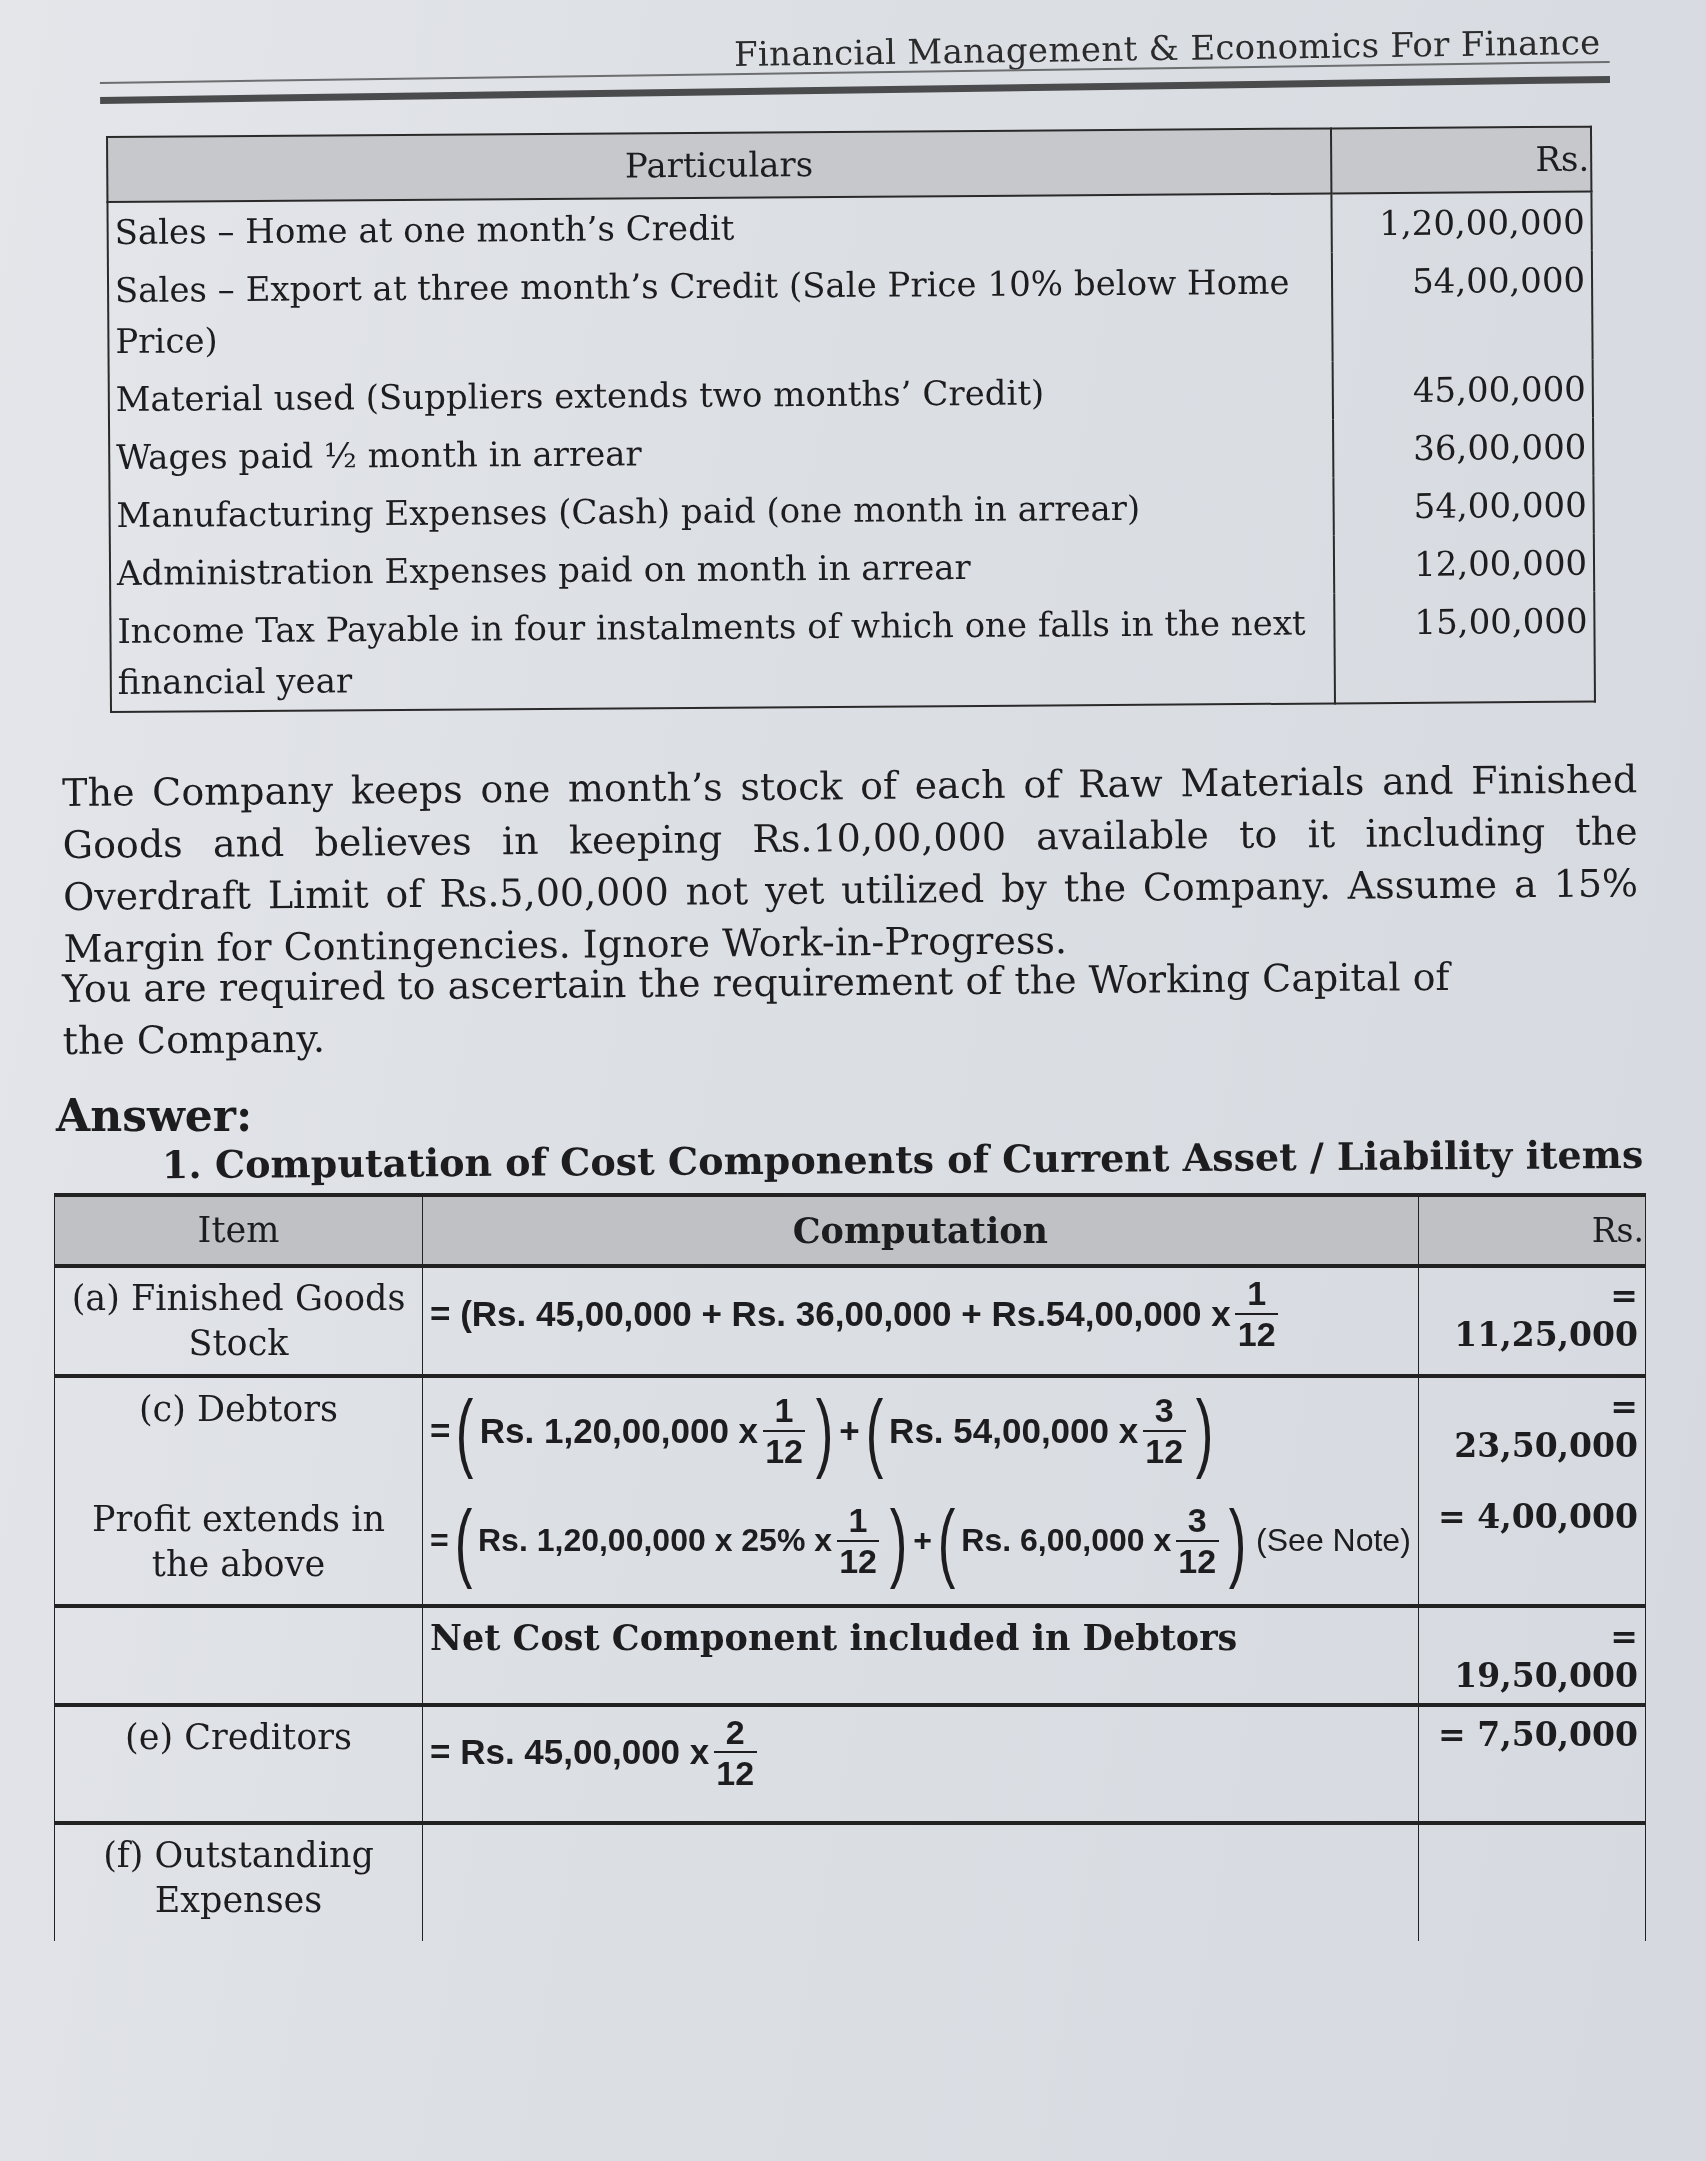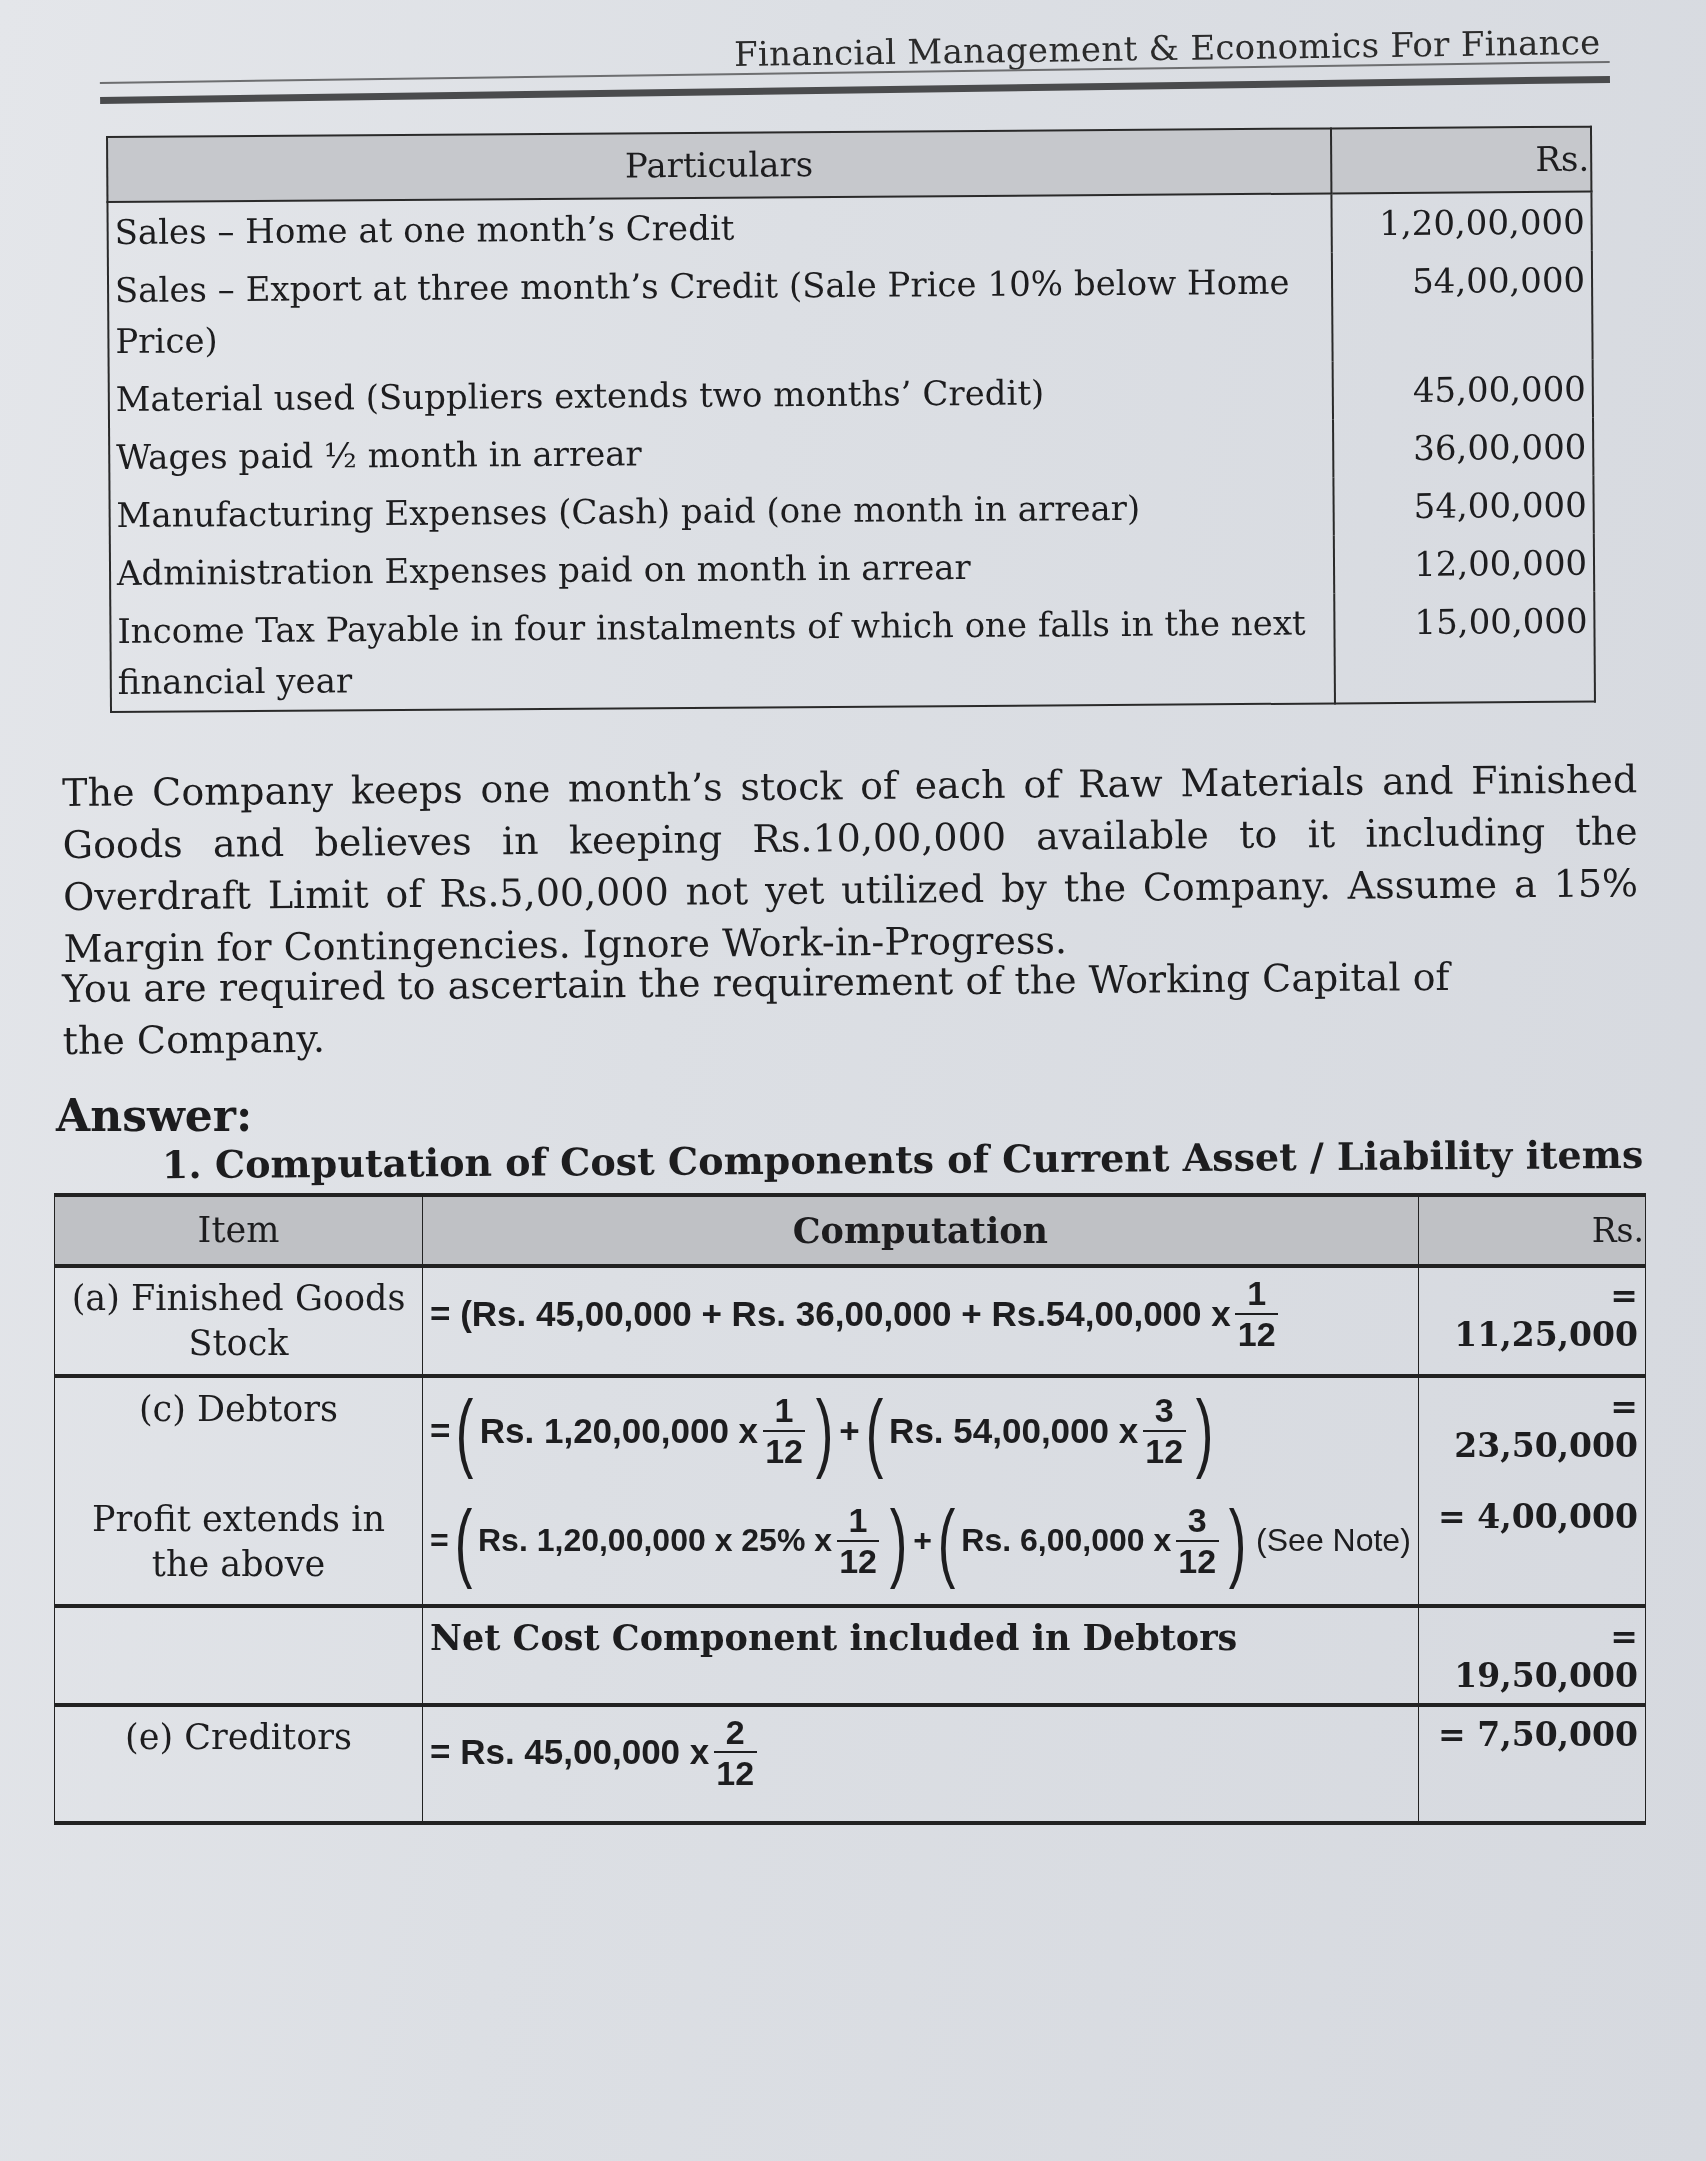--- a/index.html
+++ b/index.html
@@ -220,17 +220,22 @@
             <span>= Rs. 45,00,000 x</span>
             <span class="frac">
               <span class="num">2</span>
               <span class="den">12</span>
             </span>
           </div>
         </td>
         <td class="c-rs">= 7,50,000</td>
       </tr>
 
+      <tr style="height:118px;">
+        <td class="c-item no-border-bottom">(f) Outstanding Expenses</td>
+        <td class="c-comp no-border-bottom"></td>
+        <td class="c-rs no-border-bottom"></td>
+      </tr>
     </tbody>
   </table>
 
 </div>
 
 
 </body></html>

